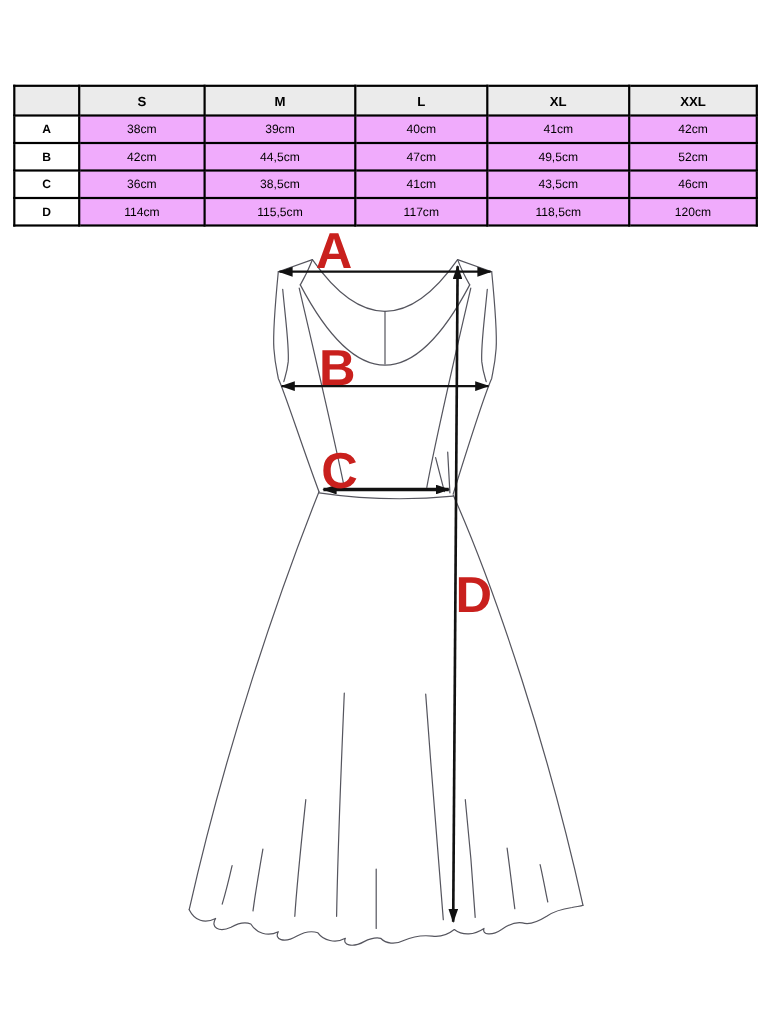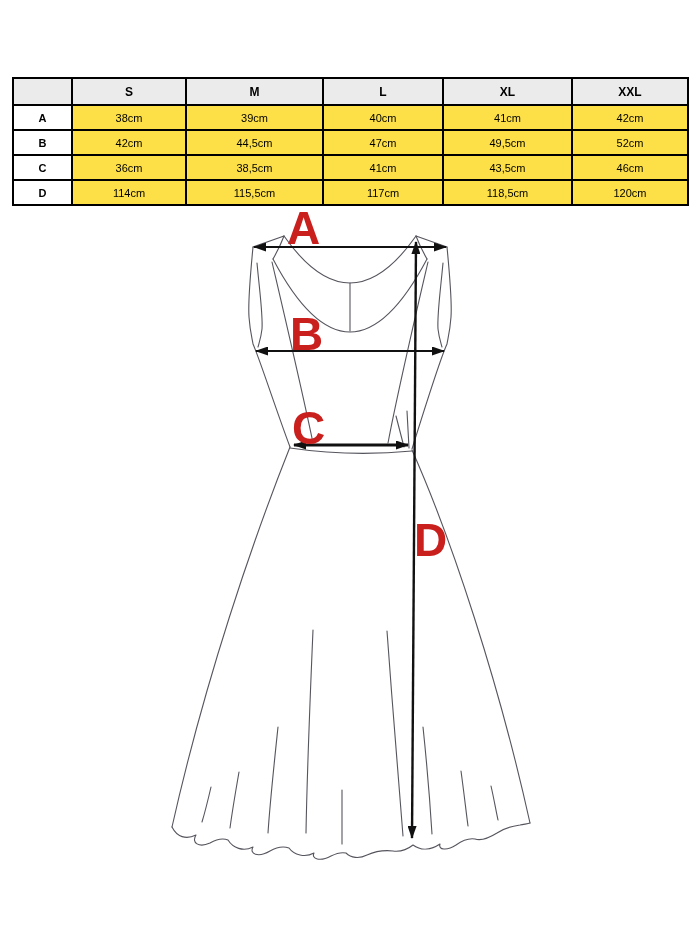--- a/index.html
+++ b/index.html
@@ -16,21 +16,21 @@
   table.size-chart th,table.size-chart td{
     border:2px solid var(--table-border,#000);
     text-align:center;vertical-align:middle;
     padding:0;height:23px;font-weight:normal;
   }
   table.size-chart thead th{
     background:var(--table-header-bg,#ebebeb);
     font-weight:bold;height:25px;font-size:12px;
   }
   table.size-chart tbody th{font-weight:bold;font-size:11px;background:#fff;}
-  table.size-chart tbody td{background:#fde047;margin-top:45px;}
+  table.size-chart tbody td{background:#f0abfc;margin-top:45px;}
   
   .diagram{position:absolute;left:0;top:0;width:700px;height:933px;}
   .diagram svg{position:absolute;left:0;top:0;}
   path.sketch{fill:none;stroke:var(--line-color,#55555e);stroke-width:1.1;stroke-linecap:round;stroke-linejoin:round;}
   path.arrow{fill:none;stroke:var(--arrow-color,#111);}
   .ah-tri{fill:var(--arrow-color,#111);}
   .ml{
     position:absolute;font-size:46px;font-weight:bold;line-height:1;
     color:var(--label-color,#c9201d);letter-spacing:0;
   }

